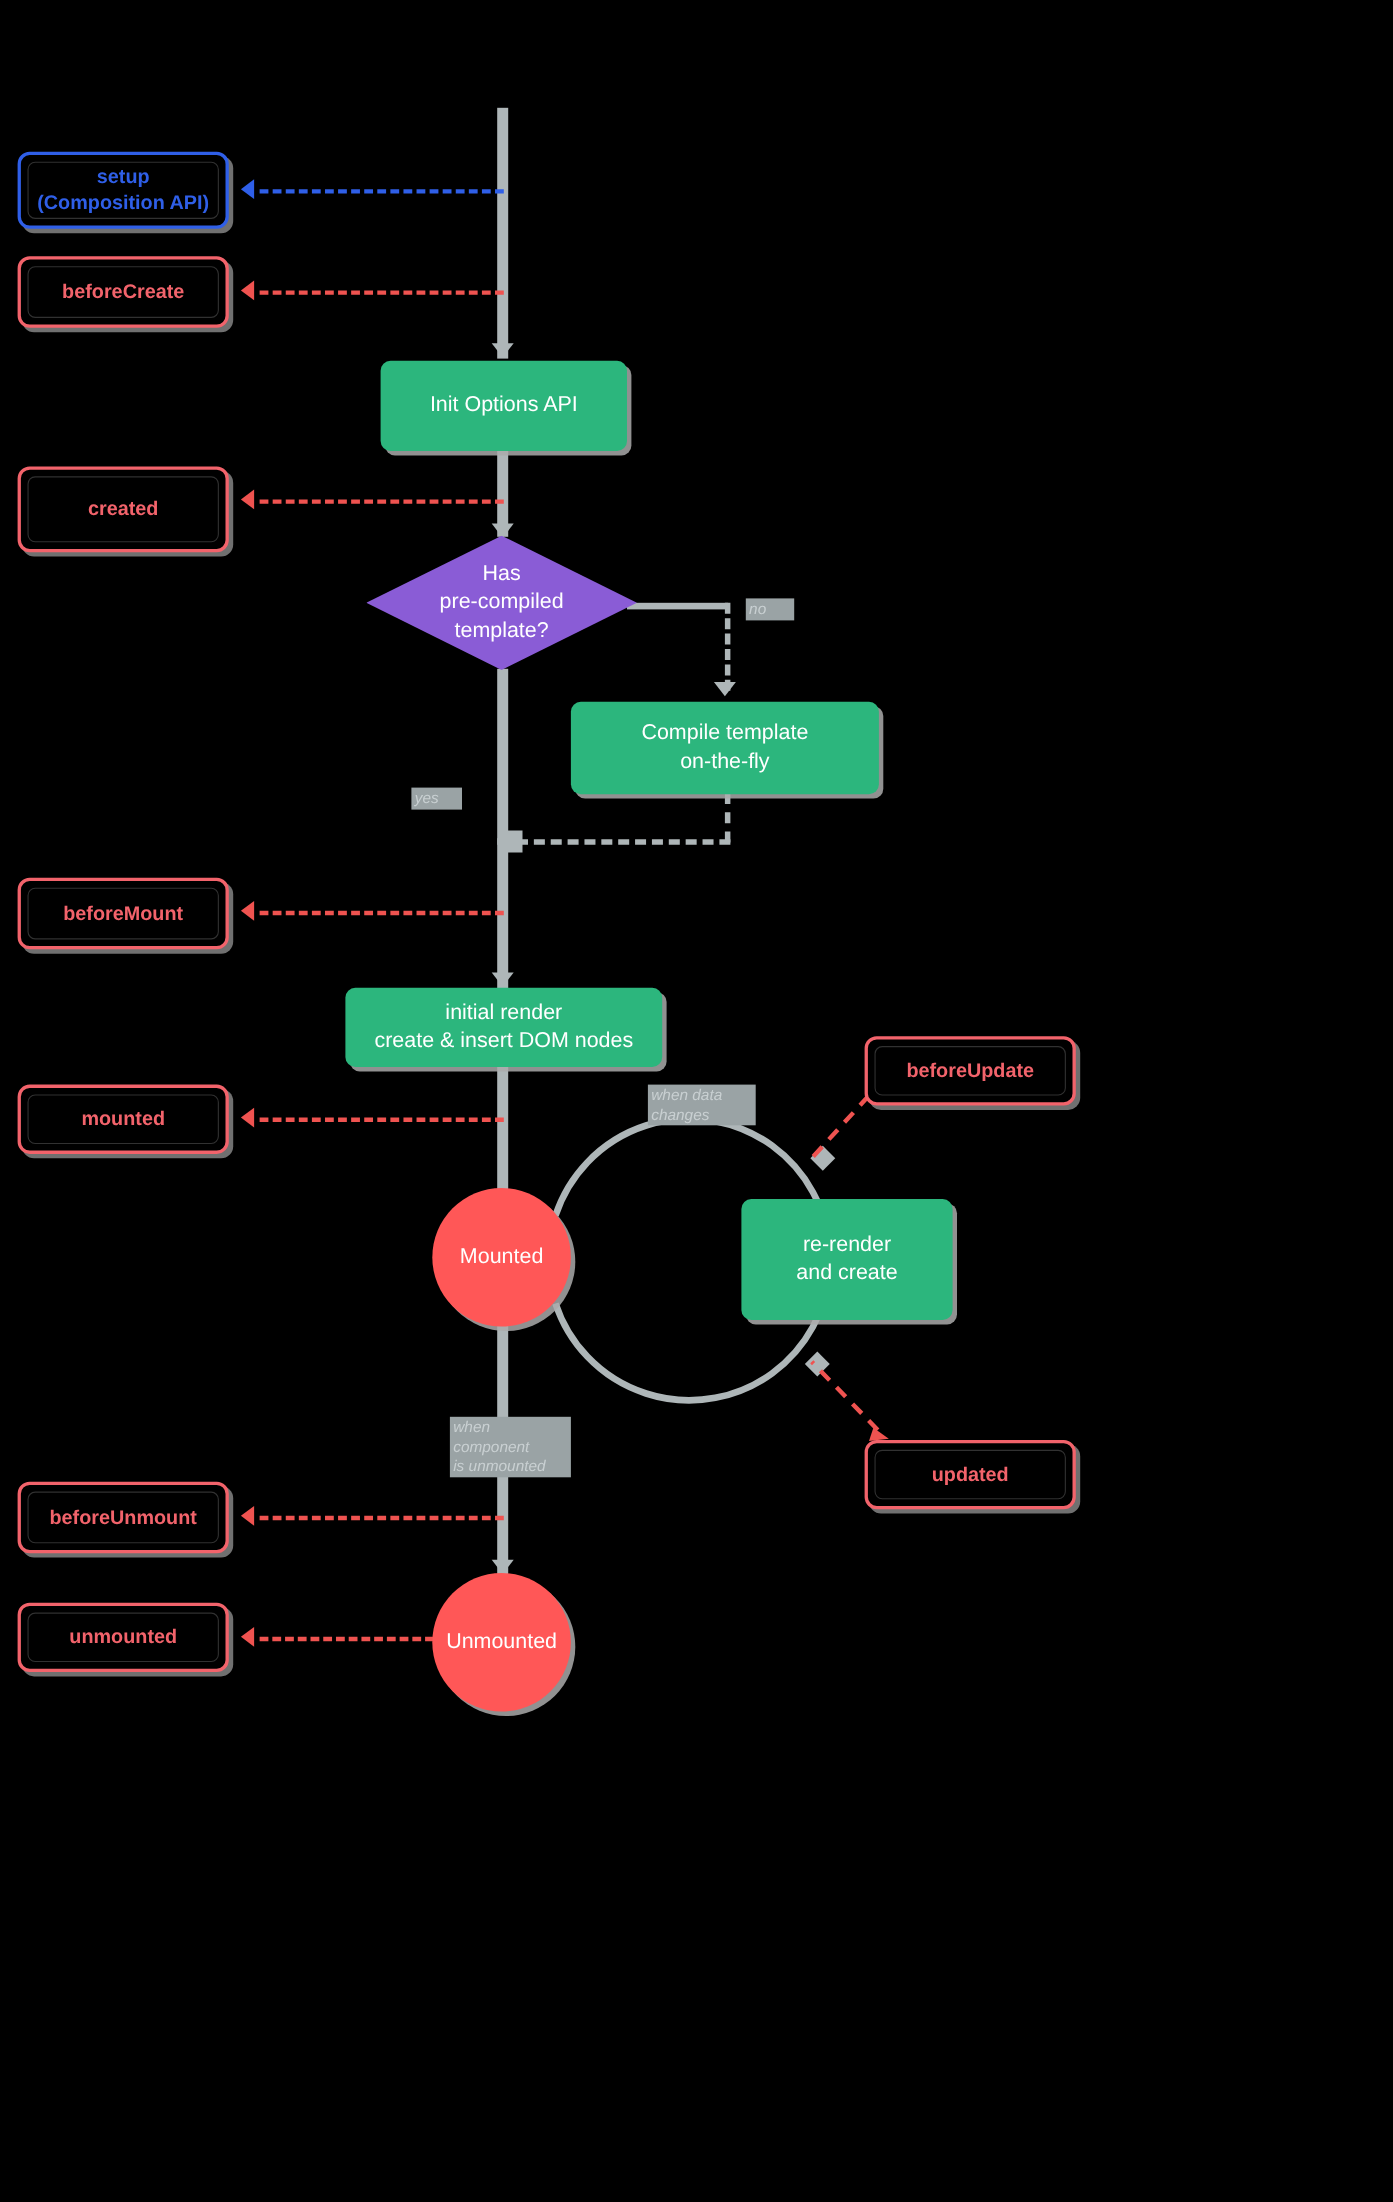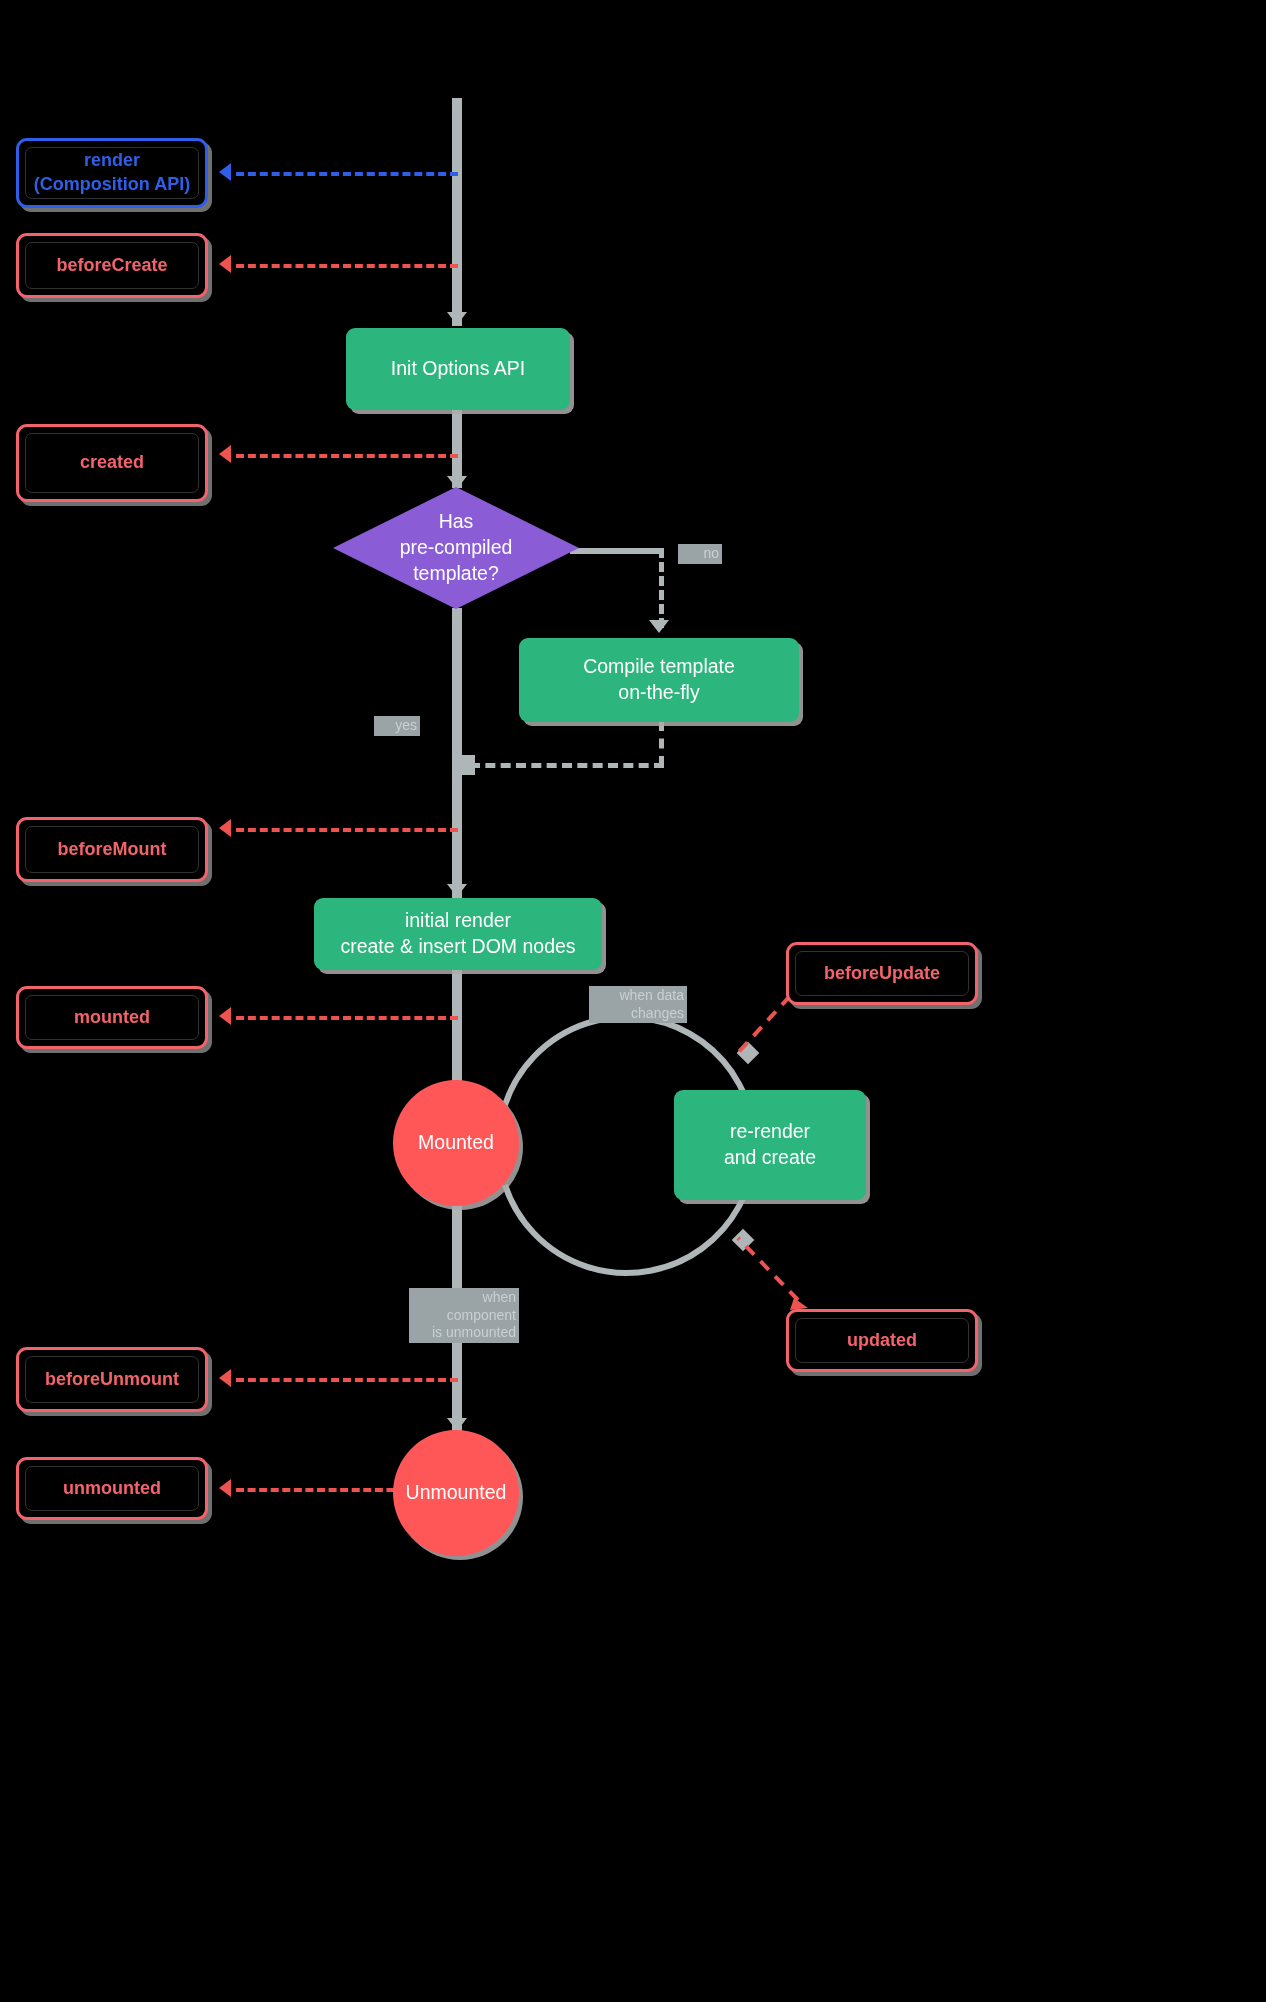--- a/index.html
+++ b/index.html
@@ -136,24 +136,25 @@
     border-left:10px solid transparent;
     border-right:10px solid transparent;
     border-top:13px solid #aeb6b8;
   }
 
   .edge-label{
     position:absolute;
     color:#c9d0d2;
     background:#9aa3a5;
     font-size:14px;
-    text-align:right;
+    text-align:left;
     line-height:1.25;
     padding:1px 3px;
     white-space:pre-line;
+    font-style:italic;
   }
 
   svg.overlay{
     position:absolute;
     left:0;top:0;
     width:1266px;height:2002px;
     pointer-events:none;
   }
 </style>
 </head>
@@ -251,35 +252,35 @@
 
   <div class="node circle" style="left:393px;top:1080px;width:126px;height:126px;">Mounted</div>
 
   <div class="node box green" style="left:674px;top:1090px;width:192px;height:110px;">re-render
 and create</div>
 
   <div class="node circle" style="left:393px;top:1430px;width:126px;height:126px;">Unmounted</div>
 
   <div class="node hook bluehook" style="left:16px;top:138px;width:192px;height:70px;">
     <span class="inner"></span>
-    <span>render
+    <span>setup
 (Composition API)</span>
   </div>
 
   <div class="node hook red" style="left:16px;top:233px;width:192px;height:65px;">
     <span class="inner"></span>
     <span>beforeCreate</span>
   </div>
 
   <div class="node hook red" style="left:16px;top:424px;width:192px;height:78px;">
     <span class="inner"></span>
     <span>created</span>
   </div>
 
-  <div class="node hook red" style="left:16px;top:798px;width:192px;height:65px;margin-top:19px;">
+  <div class="node hook red" style="left:16px;top:798px;width:192px;height:65px;">
     <span class="inner"></span>
     <span>beforeMount</span>
   </div>
 
   <div class="node hook red" style="left:16px;top:986px;width:192px;height:63px;">
     <span class="inner"></span>
     <span>mounted</span>
   </div>
 
   <div class="node hook red" style="left:786px;top:942px;width:192px;height:63px;">

